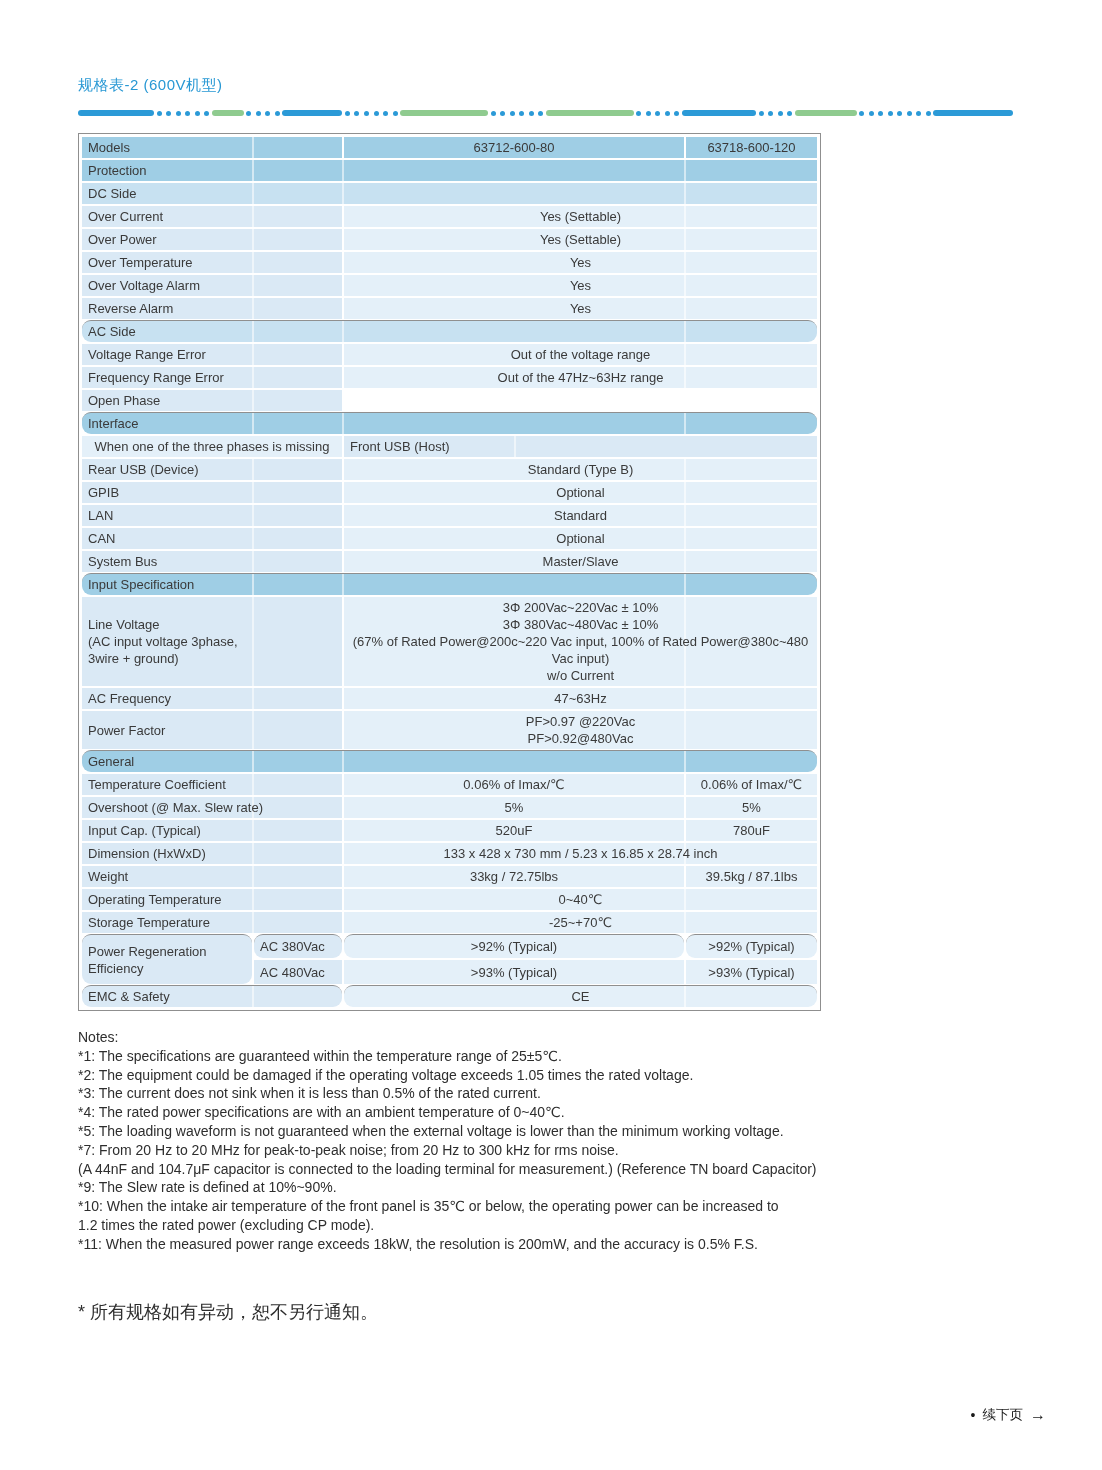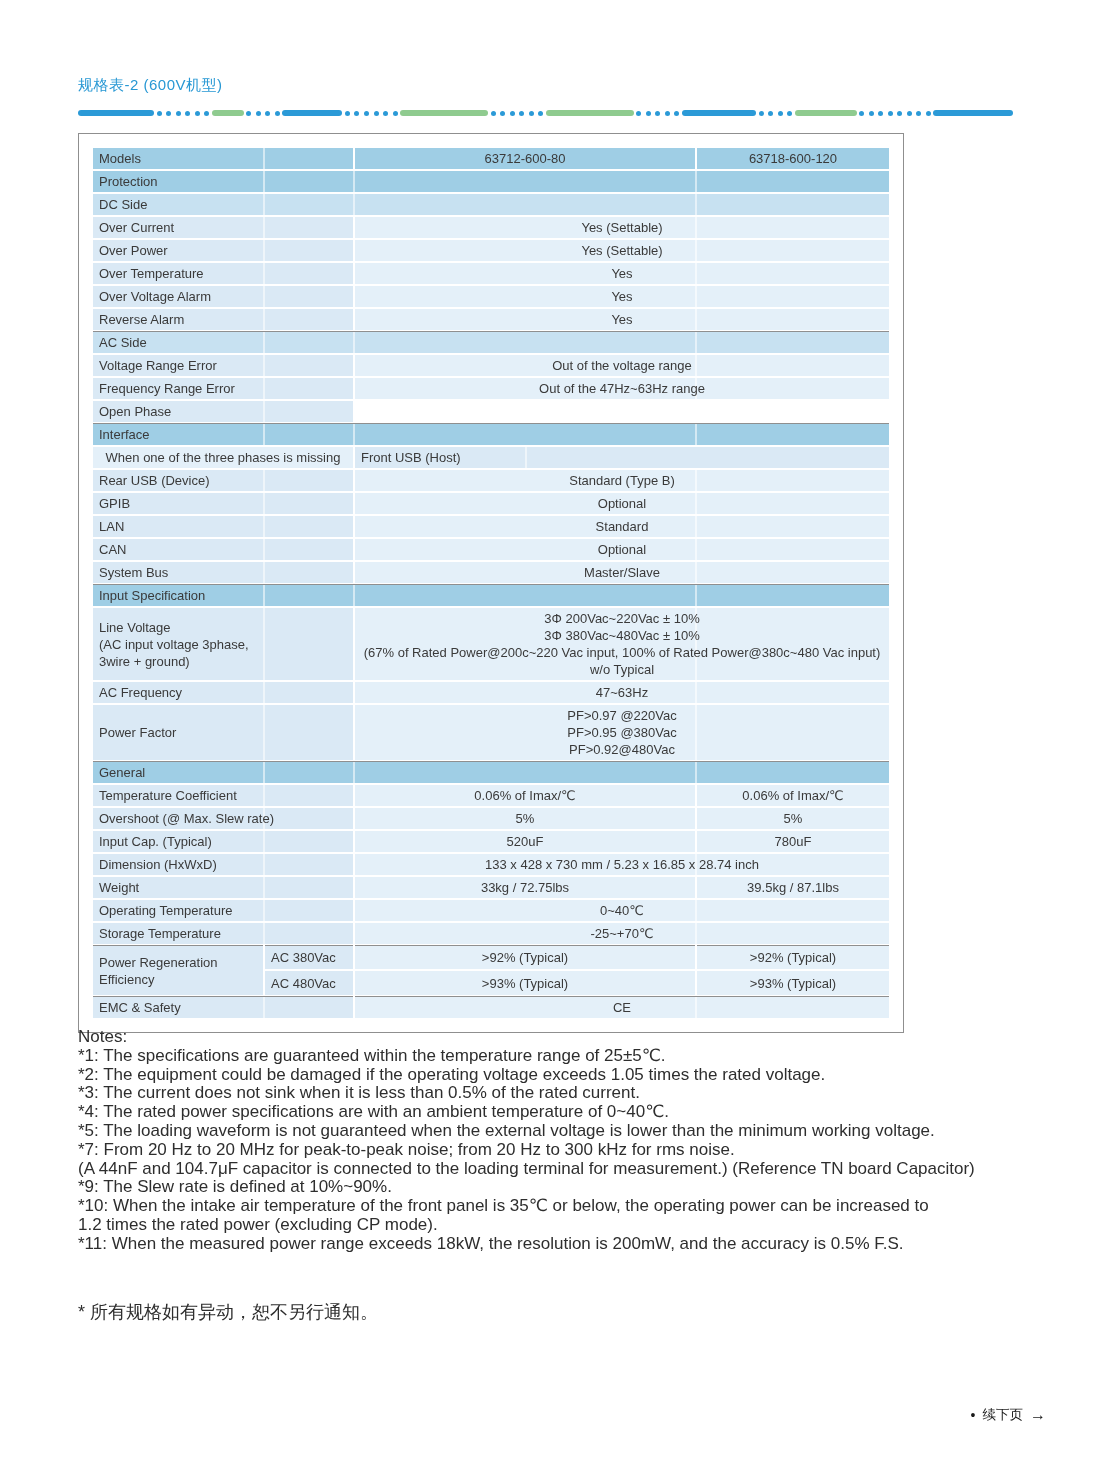--- a/index.html
+++ b/index.html
@@ -22,54 +22,54 @@
     position:absolute; left:78px; top:109px; width:936px; height:8px;
     display:flex; align-items:center; justify-content:space-between; overflow:hidden;
   }
   .divider .bar { height:6px; border-radius:3px; flex:none; }
   .divider .bar-blue { background:#2b9ad7; }
   .divider .bar-green { background:#8fcb8f; }
   .divider .dot { width:5px; height:5px; border-radius:50%; background:#2b9ad7; flex:none; margin:0 2px; }
 
   
   .spec-table {
-    position:absolute; left:78px; top:133px; width:826px;
+    position:absolute; left:78px; top:133px; width:743px;
     display:grid; grid-template-columns:170px 88px 340px 1fr; gap:2px;
-    background:#ffffff; border:1px solid #8f8f8f; padding:14px;
+    background:#ffffff; border:1px solid #8f8f8f; padding:3px;
   }
   .c {
     display:flex; align-items:center; justify-content:flex-start;
     padding:2px 6px; font-size:13px; line-height:17px; min-height:21px;
     color:#3a3a3a; background-repeat:no-repeat;
   }
   .c.ml { flex-direction:column; align-items:flex-start; justify-content:center; }
   .lab { background-color:#dae9f5; }
   .val { background-color:#e4f0f9; flex-direction:column; align-items:center; justify-content:center; text-align:center; }
   .val > div { width:100%; text-align:center; }
   .header { background-color:#9fcee5; }
   .subsec { background-color:#c7e1f1; }
   .full { grid-column:1 / -1; }
   .span2 { grid-column:span 2; }
   .rowspan2 { grid-row:span 2; }
   .tall { min-height:24px; }
-  .topline { border-top:1px solid #8f8f8f; margin-top:-1px; }
+  .topline { border-top:1px solid #8f8f8f; margin-top:-1px;border-radius:9px; }
   .stripes3 { background-image:linear-gradient(to right,
       transparent 0px, transparent 170px, rgba(255,255,255,0.55) 170px, rgba(255,255,255,0.55) 172px,
       transparent 172px, transparent 260px, rgba(255,255,255,0.55) 260px, rgba(255,255,255,0.55) 262px,
       transparent 262px, transparent 602px, rgba(255,255,255,0.55) 602px, rgba(255,255,255,0.55) 604px,
       transparent 604px); }
   .stripe1 { background-image:linear-gradient(to right,
       transparent 0px, transparent 170px, rgba(255,255,255,0.55) 170px, rgba(255,255,255,0.55) 172px,
       transparent 172px); }
   .stripeV { background-image:linear-gradient(to right,
       transparent 0px, transparent 340px, rgba(255,255,255,0.6) 340px, rgba(255,255,255,0.6) 342px,
       transparent 342px); }
 
   
-  .notes { position:absolute; left:78px; top:1028px; width:920px; font-size:17px; line-height:18.8px; color:#2e2e2e; }
+  .notes { position:absolute; left:78px; top:1028px; width:920px; font-size:14px; line-height:18.8px; color:#2e2e2e; }
   .cn-note { position:absolute; left:78px; top:1300px; font-size:18px; color:#2e2e2e; }
 
   
   .footer {
     position:absolute; top:1406px; right:56px;
     display:flex; align-items:center; gap:7px;
     font-size:13.5px; color:#1a1a1a;
   }
   .footer .bullet { font-size:14px; line-height:1; }
   .footer .arrow { font-size:16px; font-weight:bold; line-height:1; }
@@ -169,28 +169,27 @@
       <div class="c header full stripes3 topline">Input Specification</div>
       <div class="c lab span2 stripe1 ml">
         <div>Line Voltage</div>
         <div>(AC input voltage 3phase,</div>
         <div>3wire + ground)</div>
       </div>
       <div class="c val span2 stripeV">
         <div>3Φ 200Vac~220Vac ± 10%</div>
         <div>3Φ 380Vac~480Vac ± 10%</div>
         <div>(67% of Rated Power@200c~220 Vac input, 100% of Rated Power@380c~480 Vac input)</div>
-        <div>w/o Typical</div>
+        <div>w/o Current</div>
       </div>
       <div class="c lab span2 stripe1">AC Frequency</div>
       <div class="c val span2 stripeV">47~63Hz</div>
       <div class="c lab span2 stripe1">Power Factor</div>
       <div class="c val span2 stripeV">
         <div>PF&gt;0.97 @220Vac</div>
-        <div>PF&gt;0.95 @380Vac</div>
         <div>PF&gt;0.92@480Vac</div>
       </div>
       <div class="c header full stripes3 topline">General</div>
       <div class="c lab span2 stripe1">Temperature Coefficient</div>
       <div class="c val">0.06% of Imax/℃</div>
       <div class="c val">0.06% of Imax/℃</div>
       <div class="c lab span2 stripe1">Overshoot (@ Max. Slew rate)</div>
       <div class="c val">5%</div>
       <div class="c val">5%</div>
       <div class="c lab span2 stripe1">Input Cap. (Typical)</div>

